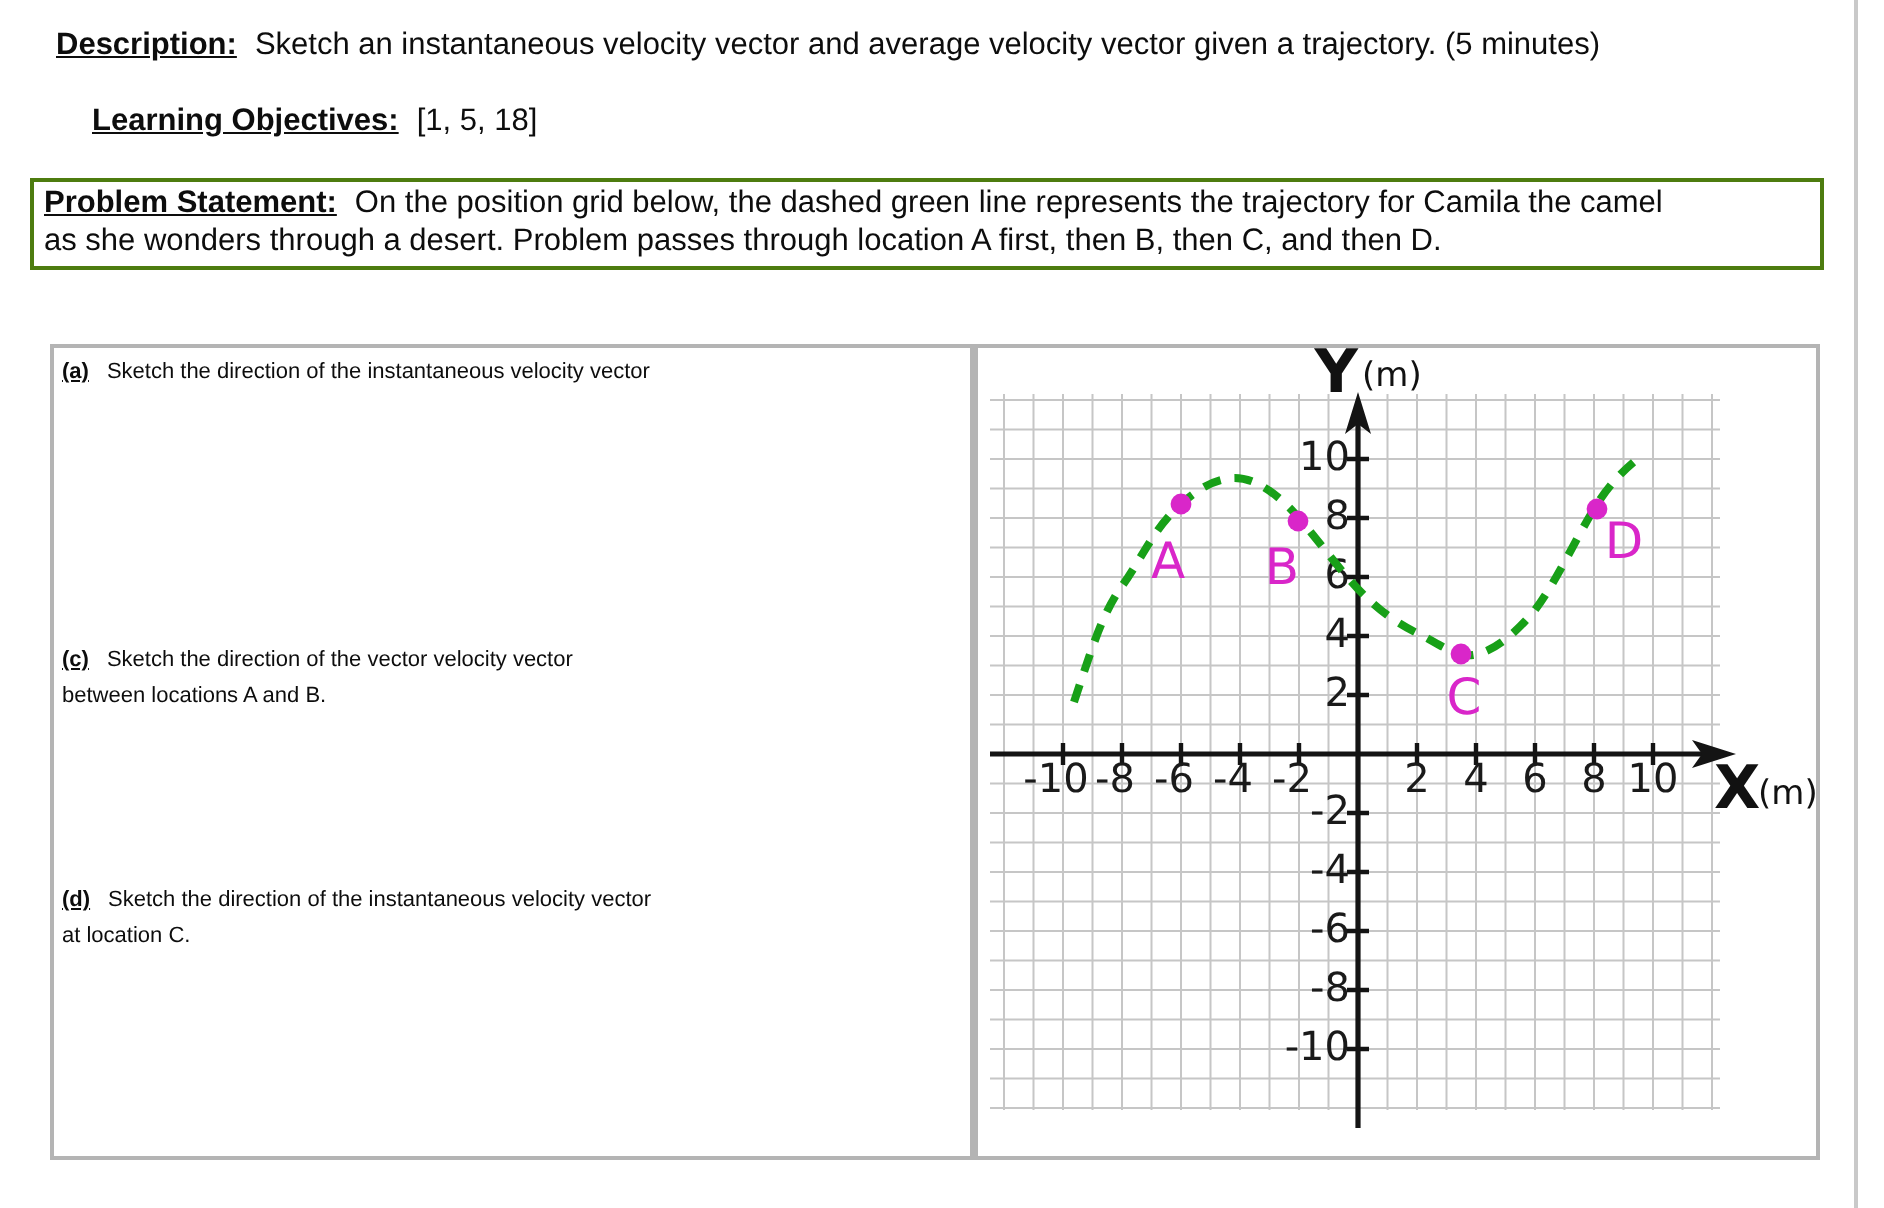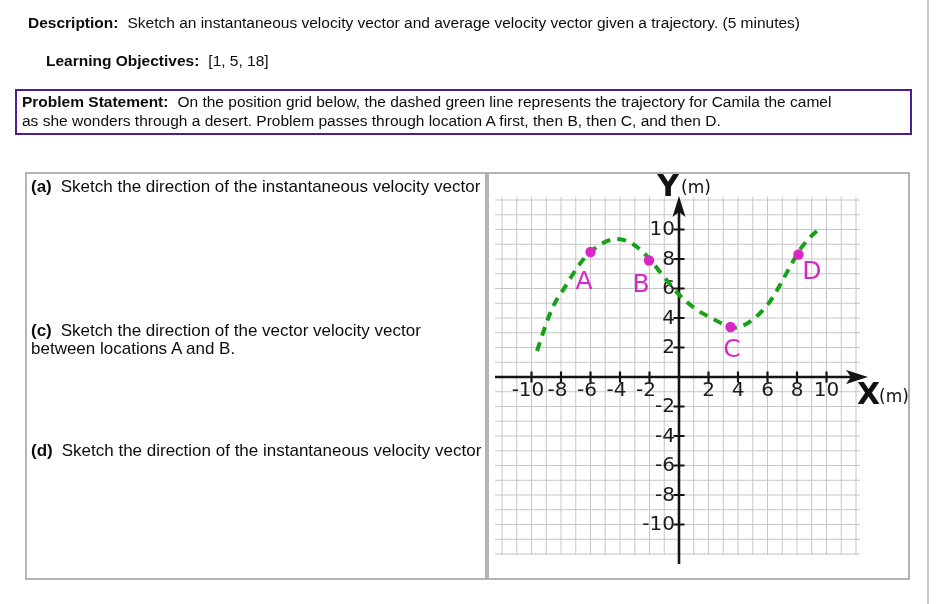--- a/index.html
+++ b/index.html
@@ -1,36 +1,36 @@
 <!DOCTYPE html>
 <html><head>
 <meta charset="utf-8">
 <style>
   html,body{margin:0;padding:0;}
   body{
     width:942px;height:604px;position:relative;background:#ffffff;
     font-family:"Liberation Sans",sans-serif;color:#0d0d0d;overflow:hidden;
   }
-  .b{font-weight:bold;}
+  .b{font-weight:bold;text-decoration:underline;}
   .line{position:absolute;font-size:15.5px;line-height:18px;white-space:nowrap;}
   .gap{display:inline-block;width:9px;}
   .pbox{
     position:absolute;left:15px;top:89px;width:883px;
-    border:2px solid #4c1d95;background:#fff;
+    border:2px solid #4d7c0f;background:#fff;
     padding:2px 5px 3px 5px;font-size:15.5px;line-height:18.5px;
   }
   .qbox{
     position:absolute;left:25px;top:172px;width:458px;height:404px;
     border:2px solid #b4b4b4;background:#fff;
   }
   .gbox{
     position:absolute;left:487px;top:172px;width:419px;height:404px;
     border:2px solid #b4b4b4;background:#fff;
   }
-  .q{position:absolute;left:4px;font-size:17px;line-height:17.5px;}
+  .q{position:absolute;left:4px;font-size:11px;line-height:17.5px;}
   .page-edge{position:absolute;left:927px;top:0;width:2px;height:604px;background:#c9c9c9;}
   svg text{font-family:"DejaVu Sans",sans-serif;}
   .tick-label{font-size:20px;fill:#1a1a1a;}
   .axis-big{font-size:30px;font-weight:bold;fill:#111;}
   .axis-unit{font-size:17px;fill:#111;}
   .pt-label{font-size:25px;fill:#d926c9;}
 </style>
 </head>
 <body>
 
@@ -50,20 +50,21 @@
 <div class="qbox">
   <div class="q" style="top:4px;">
     <span class="b" style="margin-right:9px;">(a)</span><span>Sketch the direction of the instantaneous velocity vector</span>
   </div>
   <div class="q" style="top:148px;">
     <span class="b" style="margin-right:9px;">(c)</span><span>Sketch the direction of the vector velocity vector</span>
     <div>between locations A and B.</div>
   </div>
   <div class="q" style="top:220px;margin-top:48px;">
     <span class="b" style="margin-right:9px;">(d)</span><span>Sketch the direction of the instantaneous velocity vector</span>
+    <div>at location C.</div>
   </div>
 </div>
 
 <div class="gbox">
   <svg width="419" height="404" viewBox="0 0 419 404">
 
     <path d="M13 23V381M27.75 23V381M42.5 23V381M57.25 23V381M72 23V381M86.75 23V381M101.5 23V381M116.25 23V381M131 23V381M145.75 23V381M160.5 23V381M175.25 23V381M190 23V381M204.75 23V381M219.5 23V381M234.25 23V381M249 23V381M263.75 23V381M278.5 23V381M293.25 23V381M308 23V381M322.75 23V381M337.5 23V381M352.25 23V381M367 23V381" stroke="#c6c6c6" stroke-width="1" fill="none"></path>
     <path d="M6 26H371M6 40.75H371M6 55.5H371M6 70.25H371M6 85H371M6 99.75H371M6 114.5H371M6 129.25H371M6 144H371M6 158.75H371M6 173.5H371M6 188.25H371M6 203H371M6 217.75H371M6 232.5H371M6 247.25H371M6 262H371M6 276.75H371M6 291.5H371M6 306.25H371M6 321H371M6 335.75H371M6 350.5H371M6 365.25H371M6 380H371" stroke="#c6c6c6" stroke-width="1" fill="none"></path>
 
     <path d="M6 203H364" stroke="#141414" stroke-width="2.6" fill="none"></path>

